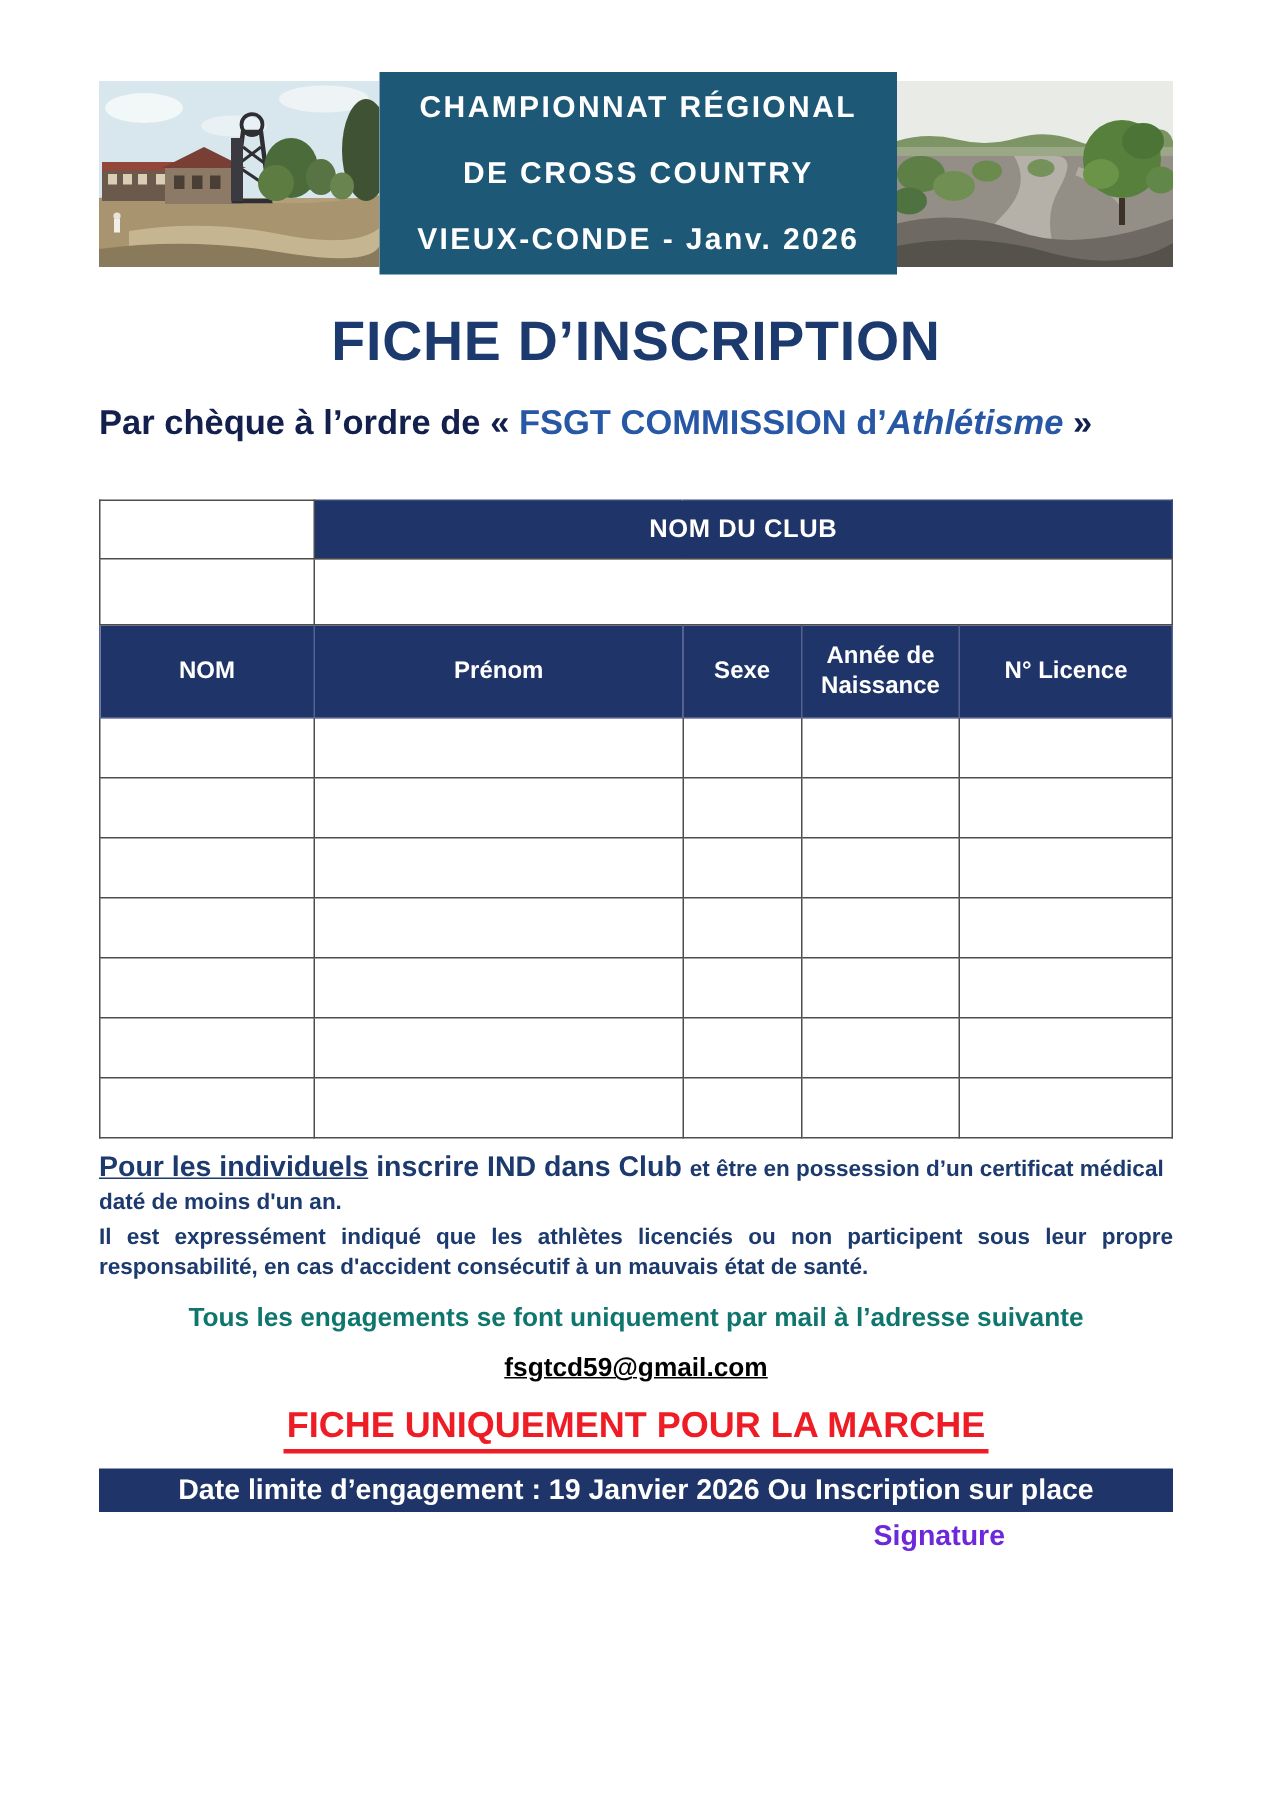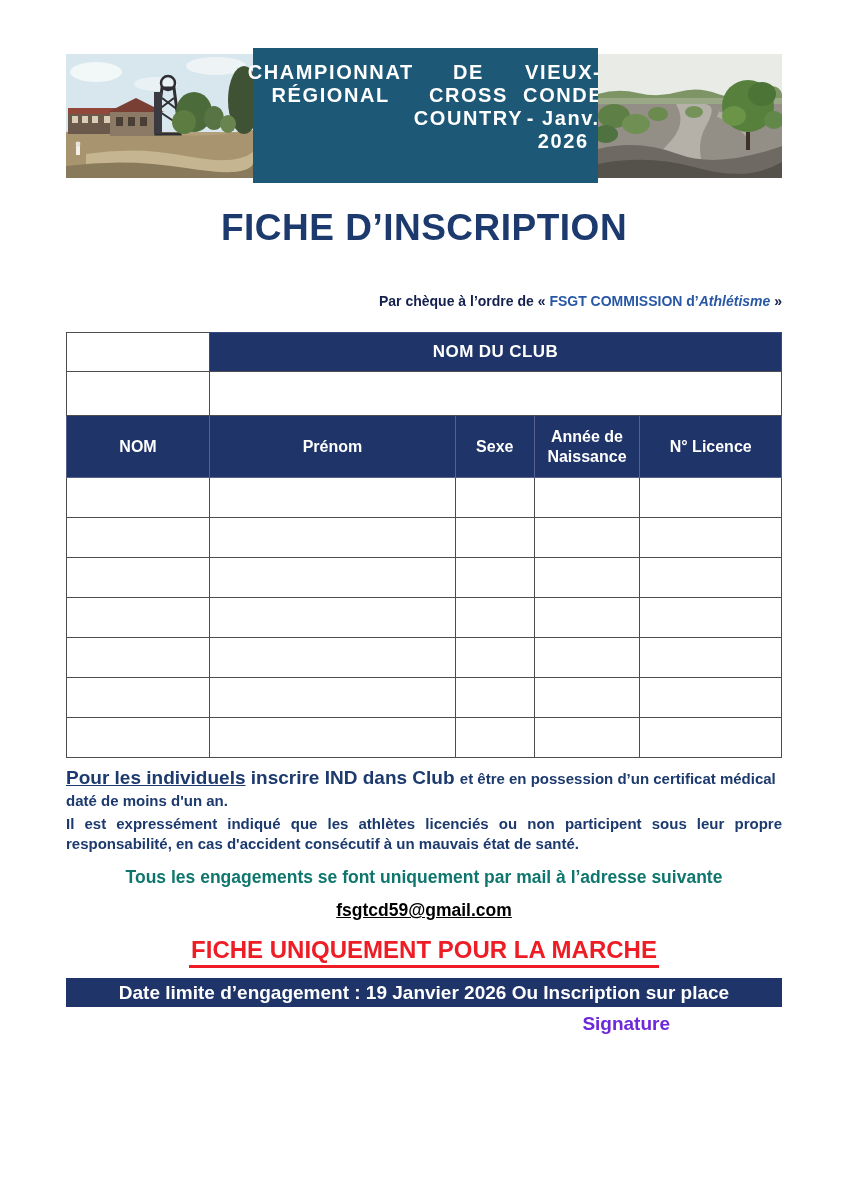--- a/index.html
+++ b/index.html
@@ -11,39 +11,39 @@
   }
   .page { width: 848px; height: 1200px; background: #fff; padding: 48px 66px 0 66px; }
 
   
   .banner { display: flex; height: 135px; align-items: center; }
   .photo { height: 124px; overflow: hidden; flex: 0 0 auto; }
   .photo svg { display: block; }
   .banner-box {
     width: 345px; height: 135px; flex: 0 0 auto;
     background: #1d5876; color: #ffffff;
-    display: flex; flex-direction: row; justify-content: center;
+    display: flex; flex-direction: column; justify-content: space-between;
     text-align: center; padding: 13px 4px 11px 4px;
   }
   .banner-box .bline { font-weight: bold; font-size: 20px; letter-spacing: 1.6px; }
 
   
   .title-wrap { text-align: center; margin-top: 24px; }
   .main-title { color: #1c3a6e; font-size: 37px; font-weight: bold; letter-spacing: 0.5px; }
   .event-wrap { text-align: center; margin-top: 20px; }
   .event-title {
     display: inline-block; color: #ee1c25; font-size: 33px; font-weight: bold;
     border-bottom: 4px solid #ee1c25; padding: 0 3px 2px 3px; letter-spacing: 0.5px;
   }
-  .payline { text-align: right; margin-top: 44px; font-size: 14px; font-weight: bold; color: #131f4d; }
+  .payline { text-align: left; margin-top: 19px; font-size: 23px; font-weight: bold; color: #131f4d; }
   .payline .org { color: #2757a5; }
   .payline .it { font-style: italic; }
 
   
-  table.reg { width: 100%; border-collapse: collapse; margin-top: 23px; table-layout: fixed; }
+  table.reg { width: 100%; border-collapse: collapse; margin-top: 38px; table-layout: fixed; }
   table.reg td, table.reg th { border: 1px solid #4d4d4d; }
   .navy { background: #1f3468; color: #ffffff; font-weight: bold; text-align: center; }
   tr.r-club td { height: 39px; }
   tr.r-club .navy { font-size: 17px; letter-spacing: 0.4px; border-color: #3a4a7e; border-bottom-color: #4d4d4d; }
   tr.r-clubval td { height: 44px; background: #fff; }
   tr.r-head th { height: 62px; font-size: 16px; line-height: 1.2; padding: 2px; border-color: #55608f; border-top-color: #4d4d4d; }
   tr.r-empty td { height: 40px; background: #fff; }
 
   
   .note-indiv { margin-top: 7px; color: #1c3a6e; font-weight: bold; font-size: 15px; line-height: 1.35; }

